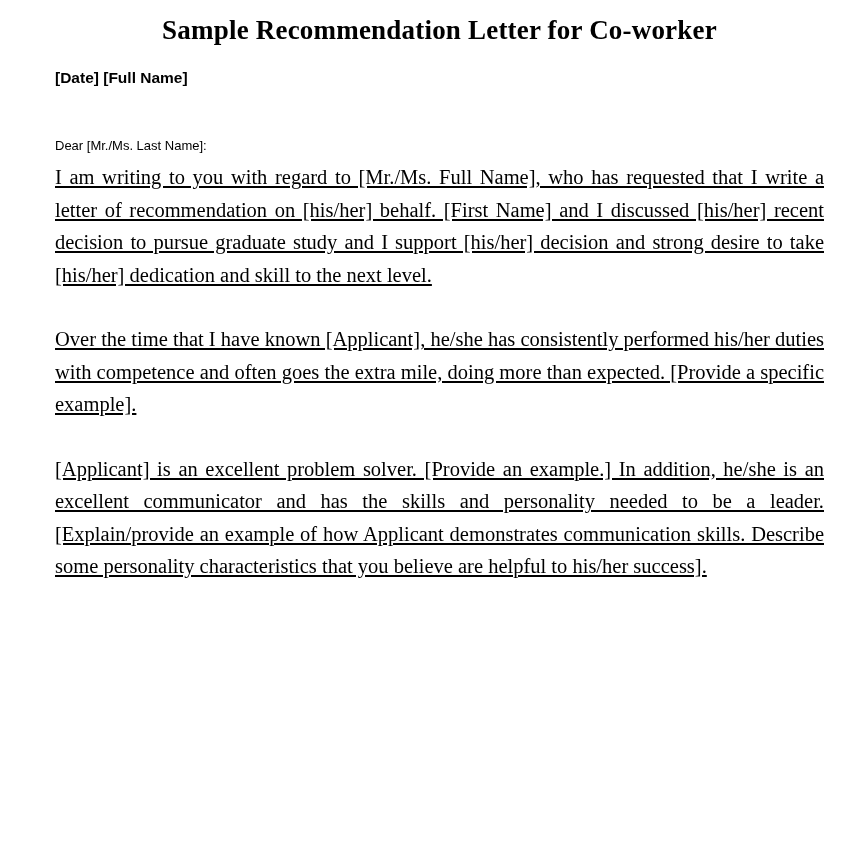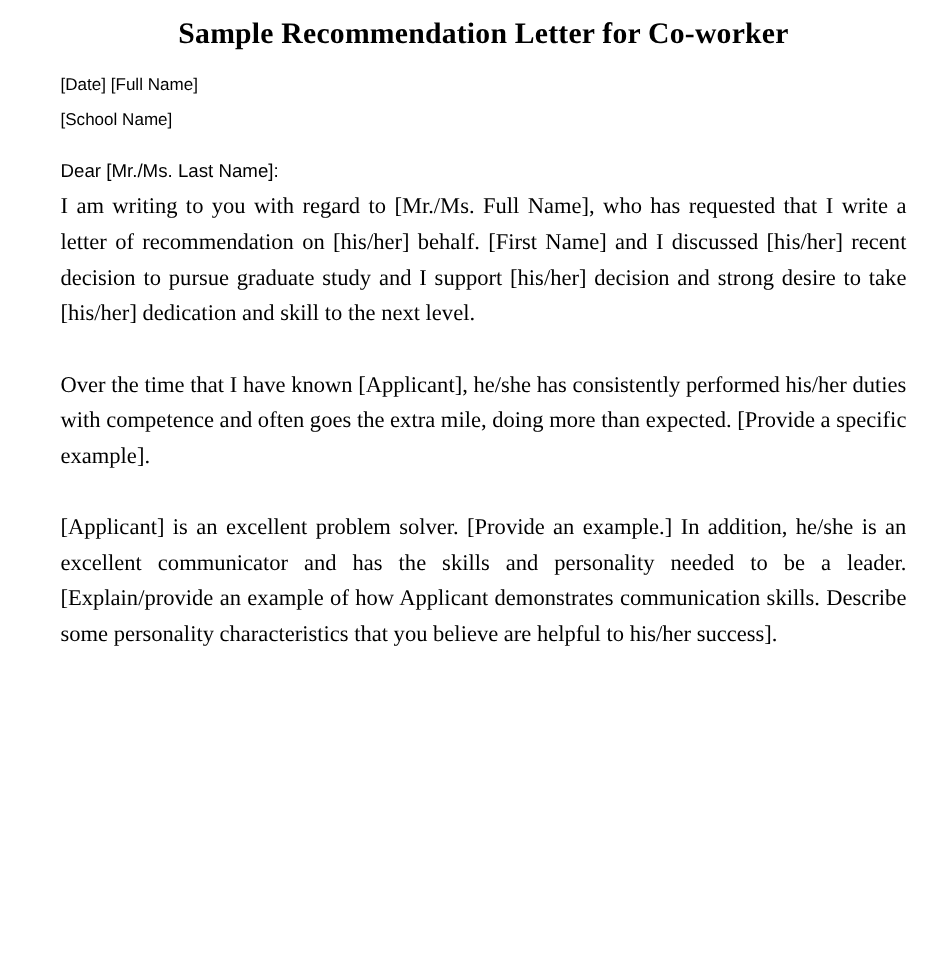--- a/index.html
+++ b/index.html
@@ -21,54 +21,55 @@
     font-family: "Liberation Serif", "DejaVu Serif", serif;
     font-weight: 700;
     font-size: 27px;
     line-height: 36px;
     text-align: center;
     margin: 0 0 14px 0;
     letter-spacing: 0.2px;
   }
   .header-block {
     margin: 0;
+    font-weight: bold;
   }
   .header-line {
     font-family: "Liberation Sans", "DejaVu Sans", sans-serif;
     font-size: 15.5px;
     line-height: 31.5px;
     white-space: pre;
   }
   .salutation {
     font-family: "Liberation Sans", "DejaVu Sans", sans-serif;
-    font-size: 17px;
+    font-size: 13px;
     line-height: 31.5px;
-    margin-top: 15px;
+    margin-top: 36px;
   }
   .body-para {
     font-family: "Liberation Serif", "DejaVu Serif", serif;
     font-size: 20.5px;
     line-height: 32.5px;
     text-align: justify;
     margin: 0;
+    text-decoration: underline;
   }
   .body-para.gap-above {
     margin-top: 32px;
   }
 </style>
 </head>
 <body>
 
 <div class="page">
 
   <h1 class="doc-title">Sample Recommendation Letter for Co-worker</h1>
 
   <div class="header-block">
     <div class="header-line">[Date] [Full Name]</div>
-    <div class="header-line">[School Name]</div>
   </div>
 
   <div class="salutation">Dear [Mr./Ms. Last Name]:</div>
 
   <p class="body-para">I am writing to you with regard to [Mr./Ms. Full Name], who has requested that I write a letter of recommendation on [his/her] behalf. [First Name] and I discussed [his/her] recent decision to pursue graduate study and I support [his/her] decision and strong desire to take [his/her] dedication and skill to the next level.</p>
 
 
   <p class="body-para gap-above">Over the time that I have known [Applicant], he/she has consistently performed his/her duties with competence and often goes the extra mile, doing more than expected. [Provide a specific example].</p>
 
   <p class="body-para gap-above">[Applicant] is an excellent problem solver. [Provide an example.] In addition, he/she is an excellent communicator and has the skills and personality needed to be a leader. [Explain/provide an example of how Applicant demonstrates communication skills. Describe some personality characteristics that you believe are helpful to his/her success].</p>

